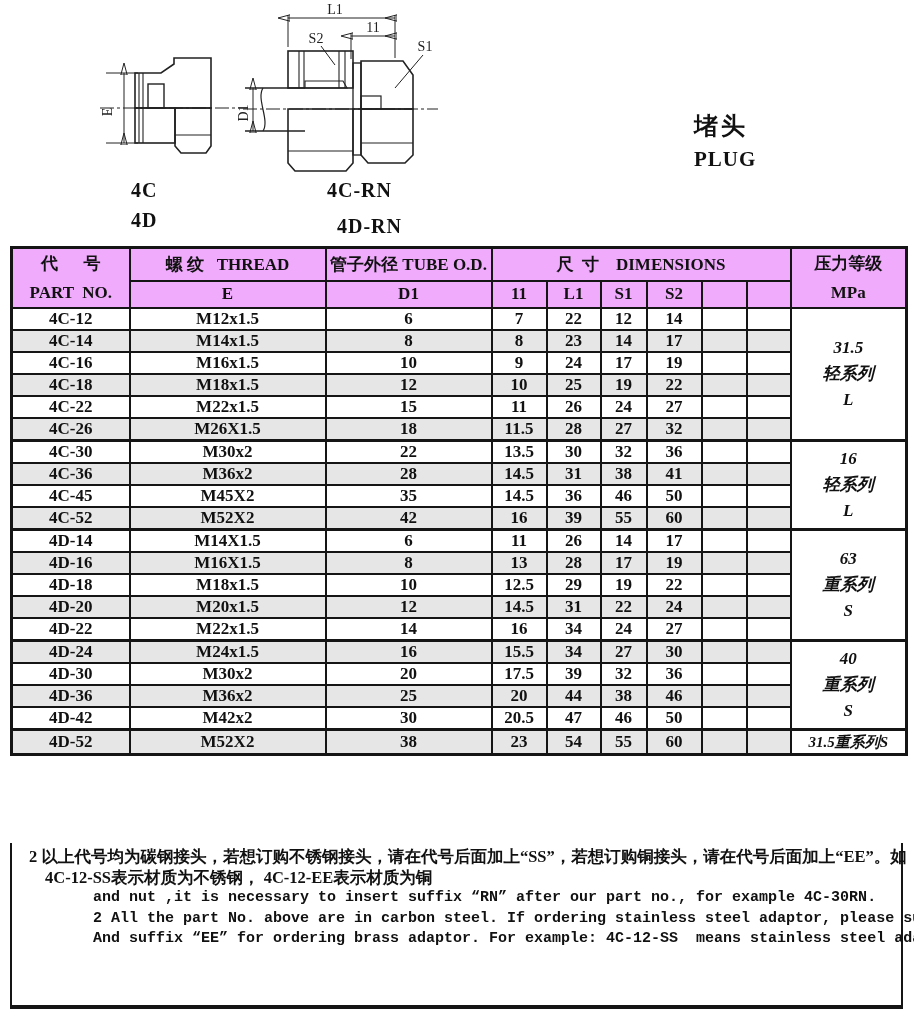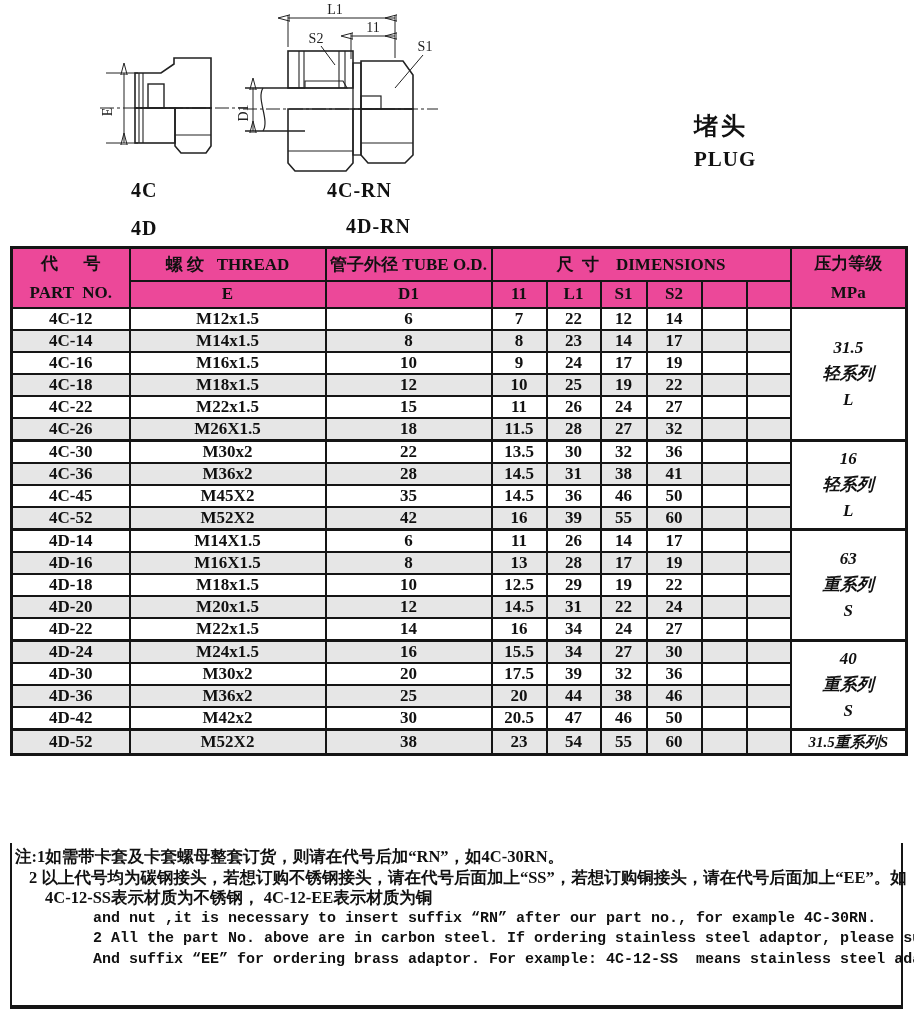--- a/index.html
+++ b/index.html
@@ -11,40 +11,40 @@
   .abs{position:absolute;}
   .pre{white-space:pre;}
 
   
   .title-cn{left:694px;top:110px;font-size:24px;font-weight:bold;letter-spacing:3px;}
   .title-en{left:694px;top:147px;font-size:21px;font-weight:bold;letter-spacing:1px;}
 
   
   .cap{font-size:20px;font-weight:bold;letter-spacing:1px;}
   .cap-4c{left:131px;top:179px;}
-  .cap-4d{left:131px;top:217px;}
+  .cap-4d{left:131px;top:209px;}
   .cap-4crn{left:327px;top:179px;}
-  .cap-4drn{left:346px;top:215px;}
+  .cap-4drn{left:337px;top:215px;}
 
   
   svg{position:absolute;overflow:visible;}
   .draw line,.draw path,.draw polyline,.draw polygon,.draw rect{stroke:#222;fill:none;}
   text{font-family:"Liberation Serif","DejaVu Serif",serif;font-size:14px;fill:#222;stroke:none;}
 
   
   table{
     position:absolute;left:10px;top:246px;width:895px;
     border-collapse:collapse;table-layout:fixed;
     border:3px solid #151515;
   }
   th,td{
     border:2px solid #151515;text-align:center;vertical-align:middle;
     padding:0;font-weight:bold;font-size:17px;overflow:hidden;
   }
-  thead th{background:#ec4899;}
+  thead th{background:#f0abfc;}
   .hdr1{height:32px;}
   .hdr2{height:26px;}
   .two-line div{line-height:29px;}
   tbody tr{height:19px;}
   tbody tr.striped td{background:#e6e6e6;}
   tbody tr.plain td{background:#ffffff;}
   tbody tr.group-start td{border-top:3.5px solid #151515;}
   td.pressure{background:#ffffff !important;font-size:17px;}
   td.pressure div{line-height:26px;font-style:italic;}
   td.pressure.compact{font-size:15px;}
@@ -426,19 +426,18 @@
         <td></td>
         <td></td>
         <td rowspan="1" class="pressure compact">
           <div>31.5重系列S</div>
         </td>
       </tr>
     </tbody>
 </table>
 
 <div class="notes">
-  <div class="note-line">注:1如需带卡套及卡套螺母整套订货，则请在代号后加“RN”，如4C-30RN。</div>
   <div class="note-line ind1">2 以上代号均为碳钢接头，若想订购不锈钢接头，请在代号后面加上“SS”，若想订购铜接头，请在代号后面加上“EE”。如</div>
   <div class="note-line ind2">4C-12-SS表示材质为不锈钢， 4C-12-EE表示材质为铜</div>
   <div class="note-line en ind3">and nut ,it is necessary to insert suffix “RN” after our part no., for example 4C-30RN.</div>
   <div class="note-line en ind3">2 All the part No. above are in carbon steel. If ordering stainless steel adaptor, please suffix “SS” .</div>
   <div class="note-line en ind3">And suffix “EE” for ordering brass adaptor. For example: 4C-12-SS  means stainless steel adaptor.</div>
 </div>
 
 </body></html>

